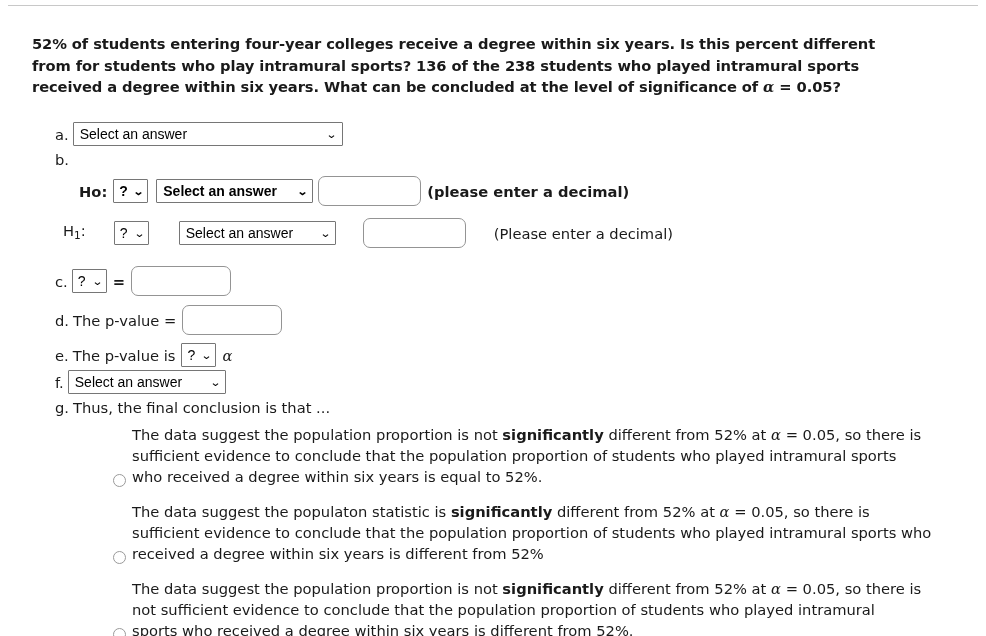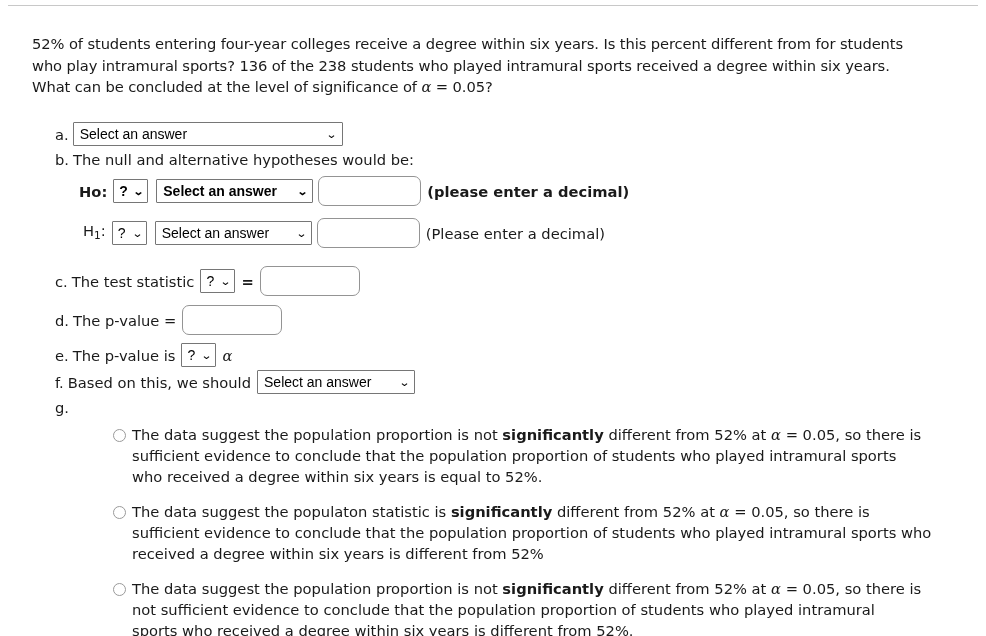--- a/index.html
+++ b/index.html
@@ -33,20 +33,21 @@
 
   
   .prompt {
     position: absolute;
     left: 32px;
     top: 33px;
     width: 880px;
     font-size: 14.7px;
     line-height: 21.5px;
     letter-spacing: -0.1px;
+    font-weight: bold;
   }
 
   
   .qbody {
     position: absolute;
     left: 55px;
     top: 122px;
     width: 900px;
     font-size: 14.7px;
     line-height: 21px;
@@ -107,21 +108,21 @@
   .choices {
     position: absolute;
     left: 113px;
     top: 424px;
     width: 840px;
     font-size: 14.7px;
     line-height: 21px;
   }
   .choice {
     display: flex;
-    align-items: flex-start;
+    align-items: flex-end;
     margin-bottom: 14px;
   }
   .radio {
     flex: 0 0 auto;
     box-sizing: border-box;
     width: 13px;
     height: 13px;
     border: 1px solid #9a9a9a;
     border-radius: 50%;
     background: #fff;
@@ -160,54 +161,52 @@
     <div class="row" style="height:24px;">
       <span class="lbl mr4">a.</span>
       <span class="sel sel-wide">
         <span>Select an answer</span>
         <span class="caret">⌄</span>
       </span>
     </div>
 
     <div class="row" style="height:21px; margin-top:3px;">
       <span class="lbl mr4">b.</span>
-      <span class="lbl">The null and alternative hypotheses would be:</span>
     </div>
 
     <div class="row" style="height:30px; margin-top:6px; margin-left:24px;font-weight:bold;">
       <span class="lbl mr6">Ho:</span>
       <span class="sel sel-q">
         <span>?</span>
         <span class="caret">⌄</span>
       </span>
       <span class="sel sel-mid" style="margin-left:8px;">
         <span>Select an answer</span>
         <span class="caret">⌄</span>
       </span>
       <span class="txt txt-wide" style="margin-left:5px;"></span>
       <span class="lbl ml6">(please enter a decimal)</span>
     </div>
 
-    <div class="row" style="height:30px; margin-top:12px; margin-left:28px;">
+    <div class="row" style="height:30px; margin-top:12px; margin-left:8px;gap:22px;">
       <span class="lbl mr6"><span>H</span><span class="sub">1</span><span>:</span></span>
       <span class="sel sel-q">
         <span>?</span>
         <span class="caret">⌄</span>
       </span>
       <span class="sel sel-mid" style="margin-left:8px;">
         <span>Select an answer</span>
         <span class="caret">⌄</span>
       </span>
       <span class="txt txt-wide" style="margin-left:5px;"></span>
       <span class="lbl ml6">(Please enter a decimal)</span>
     </div>
 
     <div class="row" style="height:30px; margin-top:18px;">
       <span class="lbl mr4">c.</span>
-      <span class="lbl mr6">The test statistic</span>
       <span class="sel sel-q">
         <span>?</span>
         <span class="caret">⌄</span>
       </span>
       <span class="lbl ml6 mr6 bold">=</span>
       <span class="txt"></span>
     </div>
 
     <div class="row" style="height:30px; margin-top:9px;">
       <span class="lbl mr4">d.</span>
@@ -220,29 +219,29 @@
       <span class="lbl mr6">The p-value is</span>
       <span class="sel sel-q">
         <span>?</span>
         <span class="caret">⌄</span>
       </span>
       <span class="lbl ml6 alpha">α</span>
     </div>
 
     <div class="row" style="height:24px; margin-top:3px;">
       <span class="lbl mr4">f.</span>
-      <span class="lbl mr6">Based on this, we should</span>
       <span class="sel sel-f">
         <span>Select an answer</span>
         <span class="caret">⌄</span>
       </span>
     </div>
 
     <div class="row" style="height:21px; margin-top:3px;">
       <span class="lbl mr4">g.</span>
+      <span class="lbl">Thus, the final conclusion is that ...</span>
     </div>
 
   </div>
 
   <div class="choices">
 
     <div class="choice choice-1">
       <span class="radio"></span>
       <span class="choice-text"><span>The data suggest the population proportion is not </span><b>significantly</b><span> different from 52% at </span><span class="alpha">α</span><span> = 0.05, so there is sufficient evidence to conclude that the population proportion of students who played intramural sports who received a degree within six years is equal to 52%.</span></span>
     </div>

